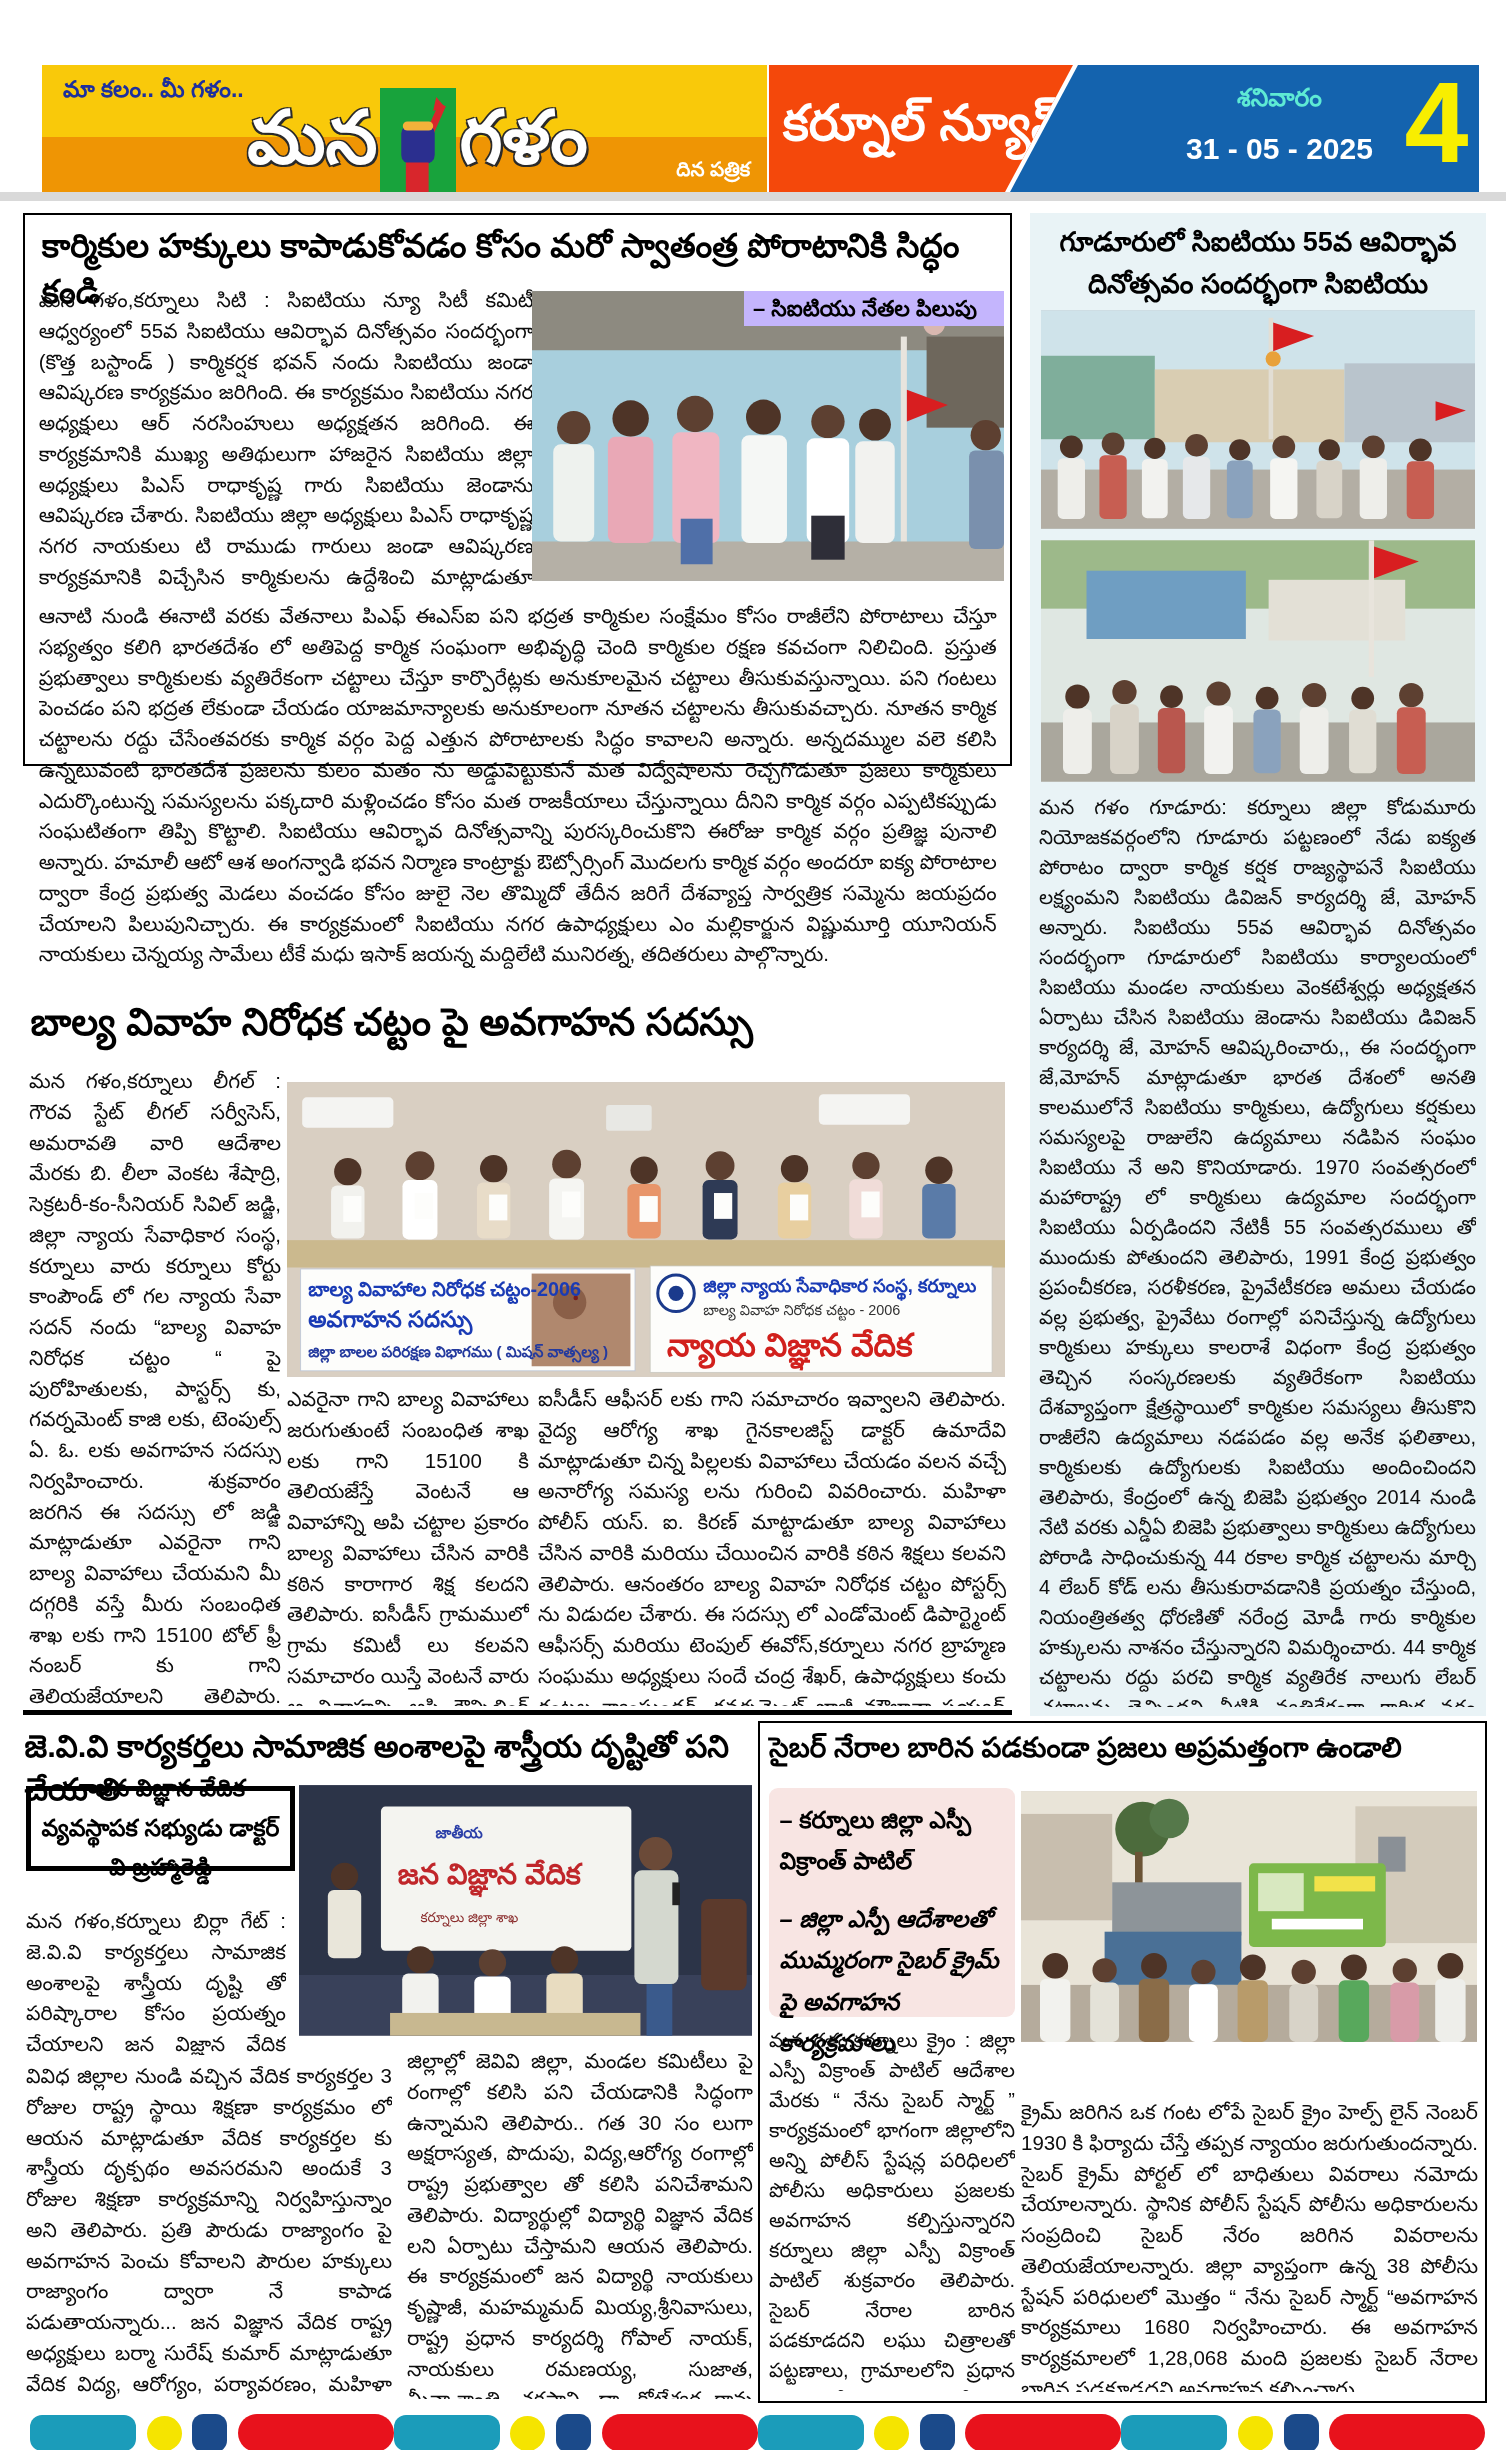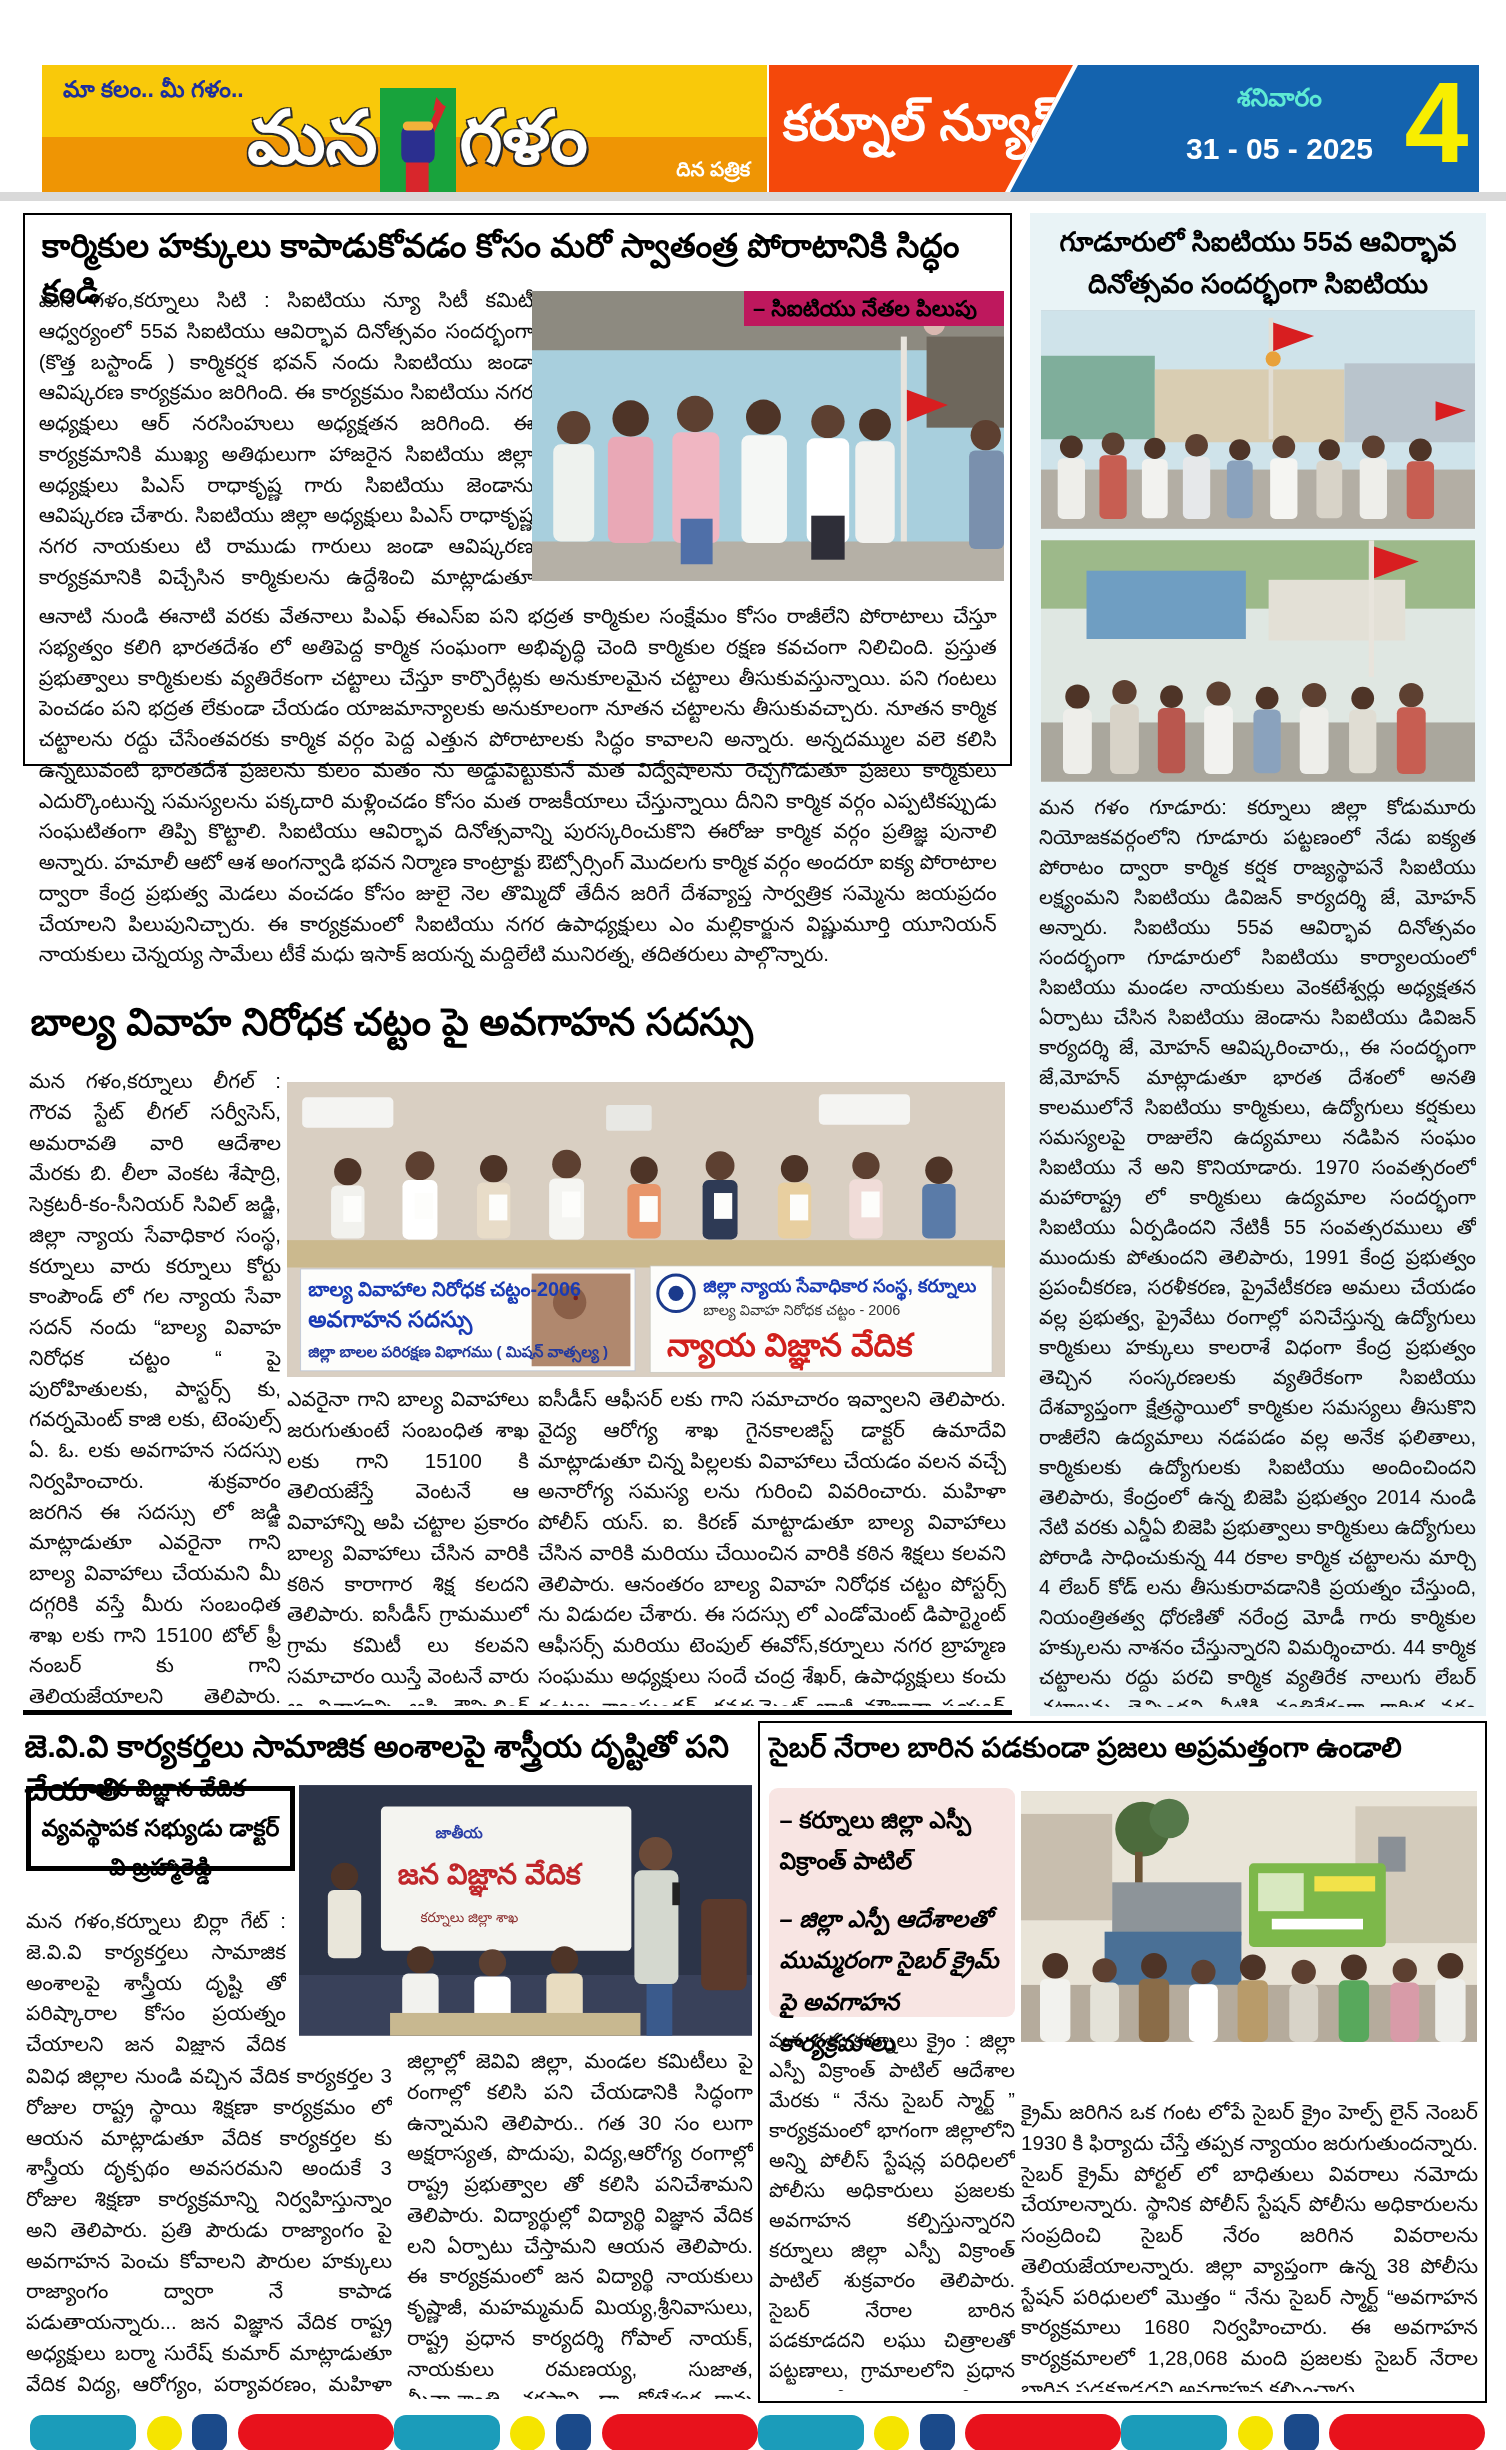--- a/index.html
+++ b/index.html
@@ -32,21 +32,21 @@
   .headline{font-weight:800;color:#000;}
   .bodycol{position:absolute;font-size:20.5px;line-height:1.5;color:#0d0d0d;text-align:justify;overflow:hidden;}
   .photo{position:absolute;overflow:hidden;background:#ccc;}
   .photo svg{display:block;}
 
   
   .a1{left:23px;top:213px;width:989px;height:553px;}
   .a1 .headline{position:absolute;left:16.7px;top:12px;width:957px;font-size:33px;}
   .a1-lead{left:13.7px;top:70px;width:495px;height:308px;}
   .a1-photo{left:507px;top:76px;width:472px;height:290px;}
-  .a1-caption{position:absolute;right:0;top:0;width:260px;height:35px;background:#be185d;
+  .a1-caption{position:absolute;right:0;top:0;width:260px;height:35px;background:#c4b5fd;
     font-size:22px;font-weight:700;color:#000;line-height:35px;padding-left:9px;}
   .a1-body{left:13.7px;top:386px;width:958px;height:369px;}
 
   
   .gudur{left:1030px;top:213px;width:456px;height:1503px;background:#e9f3f6;}
   .gudur .headline{position:absolute;left:0;top:9px;width:100%;padding:0 9px;text-align:center;
     font-size:27px;line-height:1.55;}
   .gudur-photo-a{left:10.6px;top:97px;width:434px;height:219px;}
   .gudur-photo-b{left:10.6px;top:327px;width:434px;height:242px;}
   .gudur-body{left:9px;top:579px;width:437px;height:915px;font-size:20px;}

